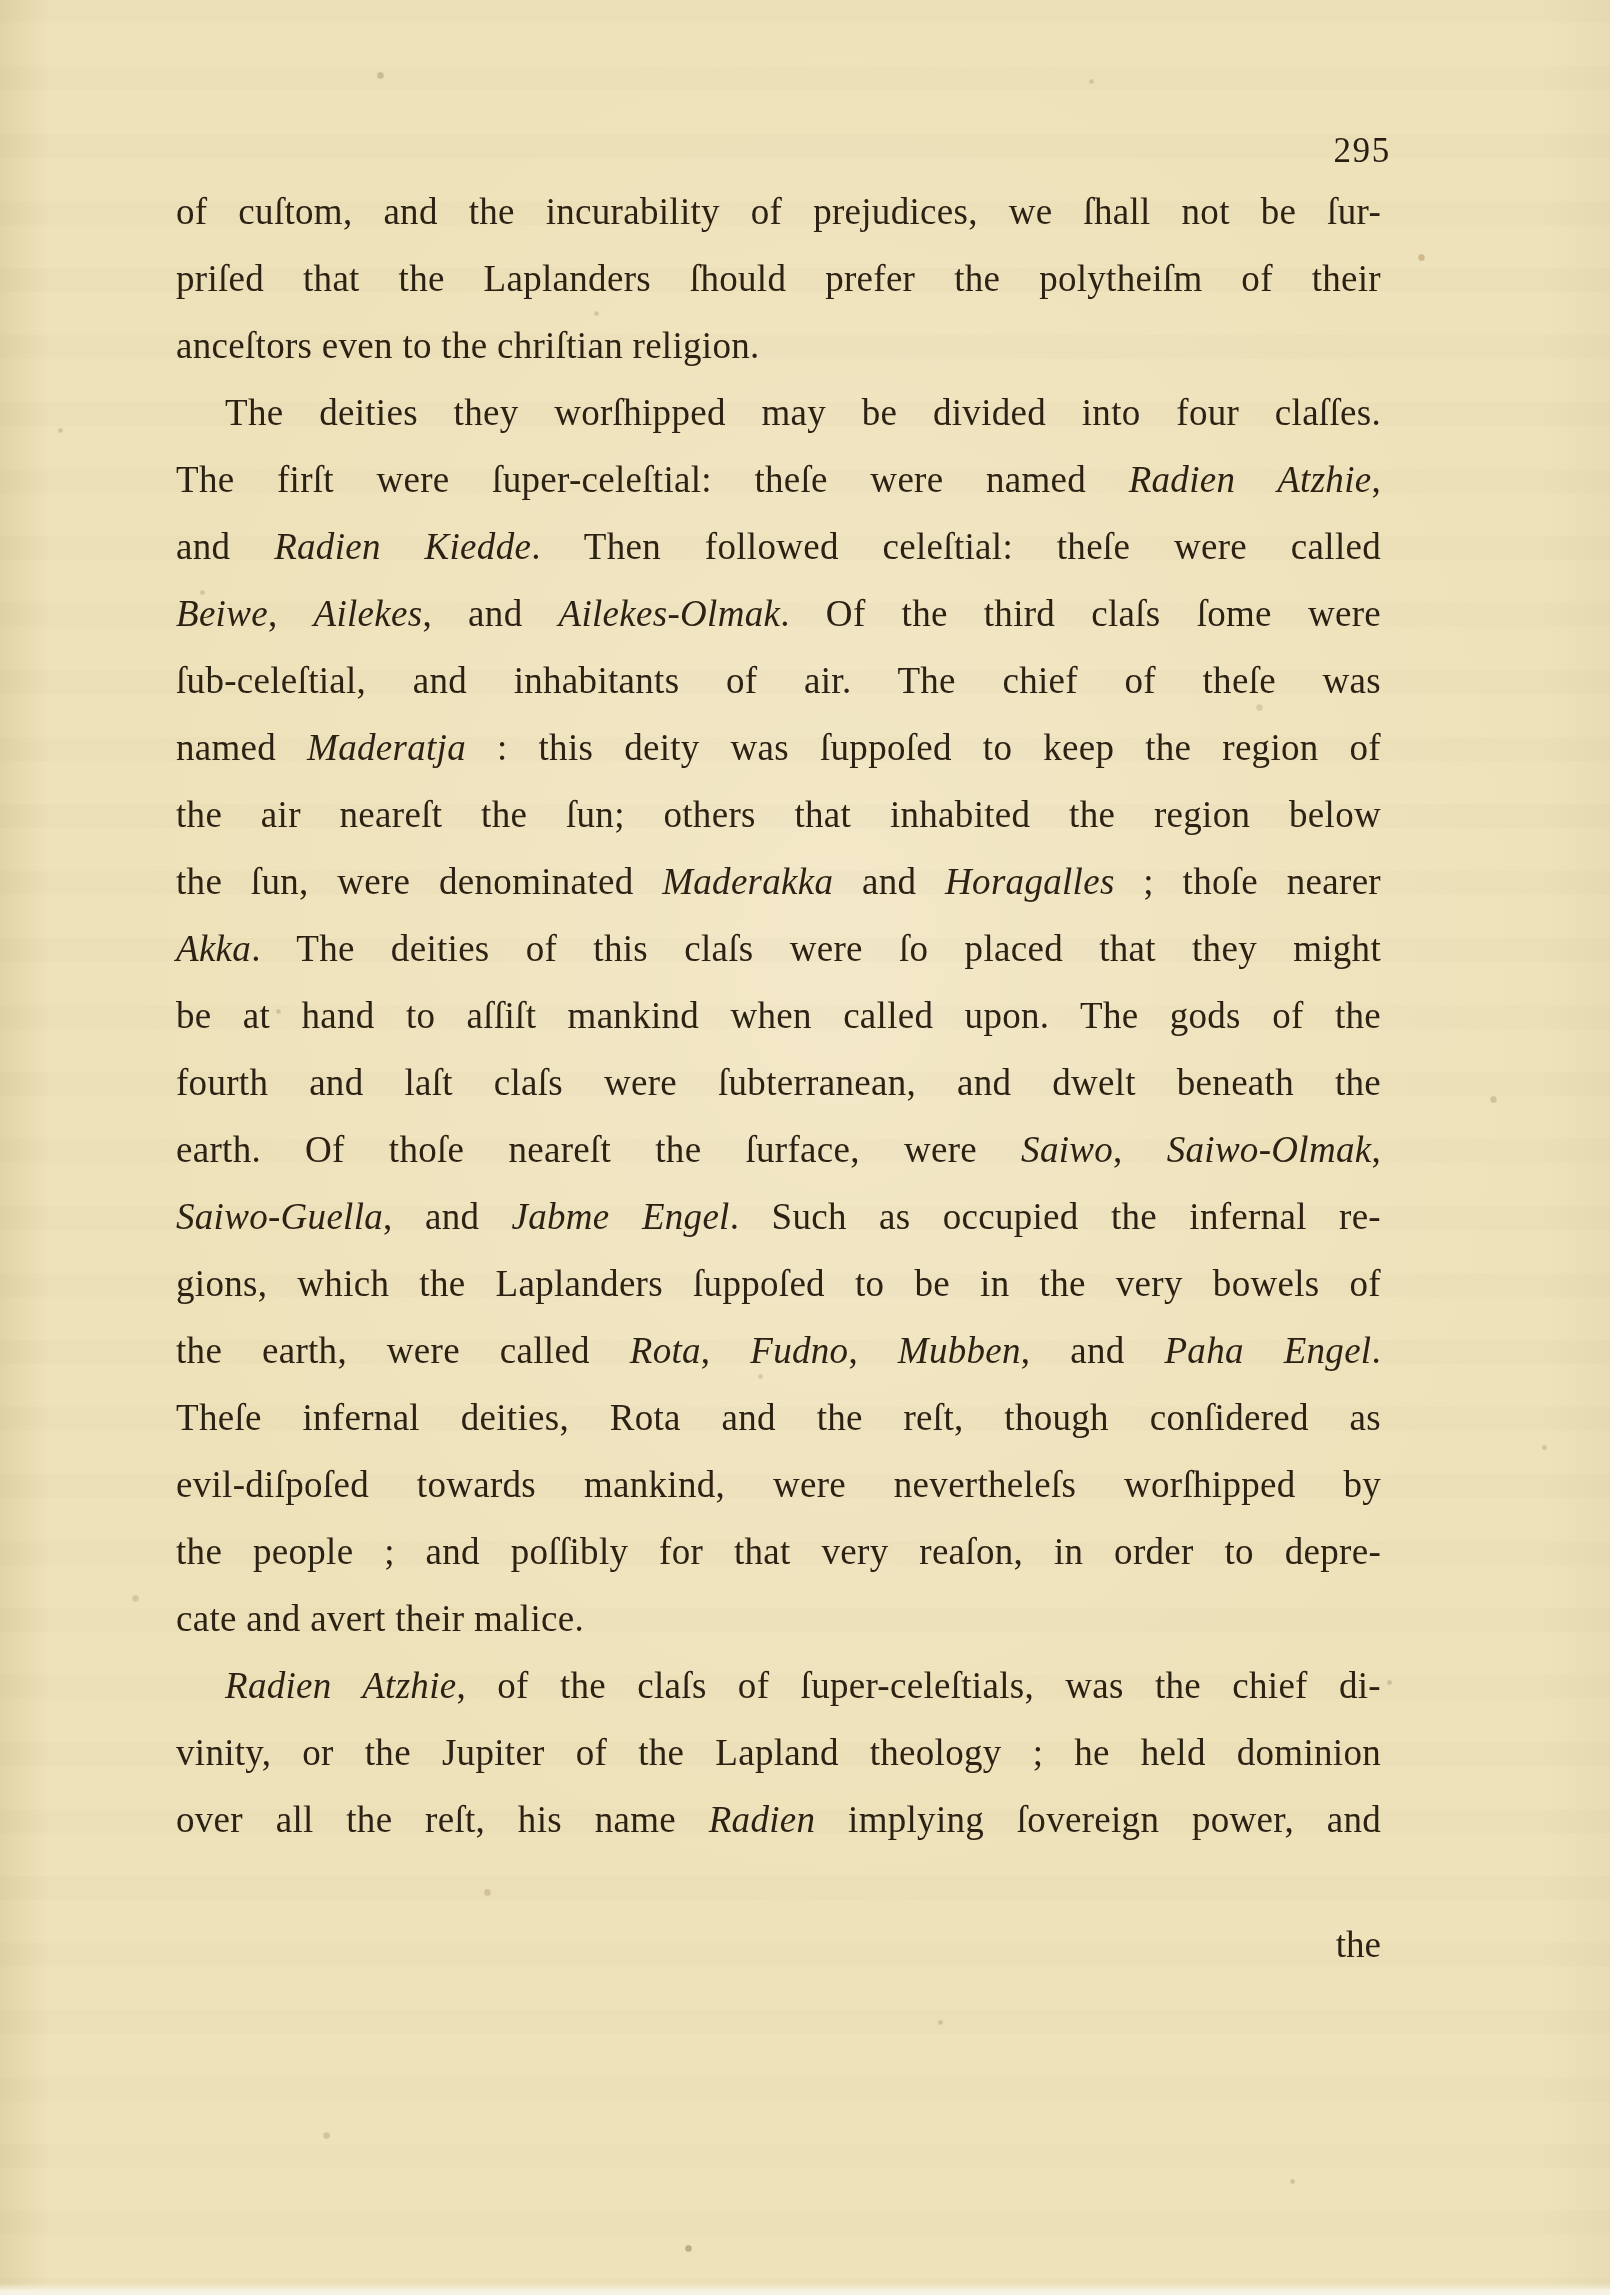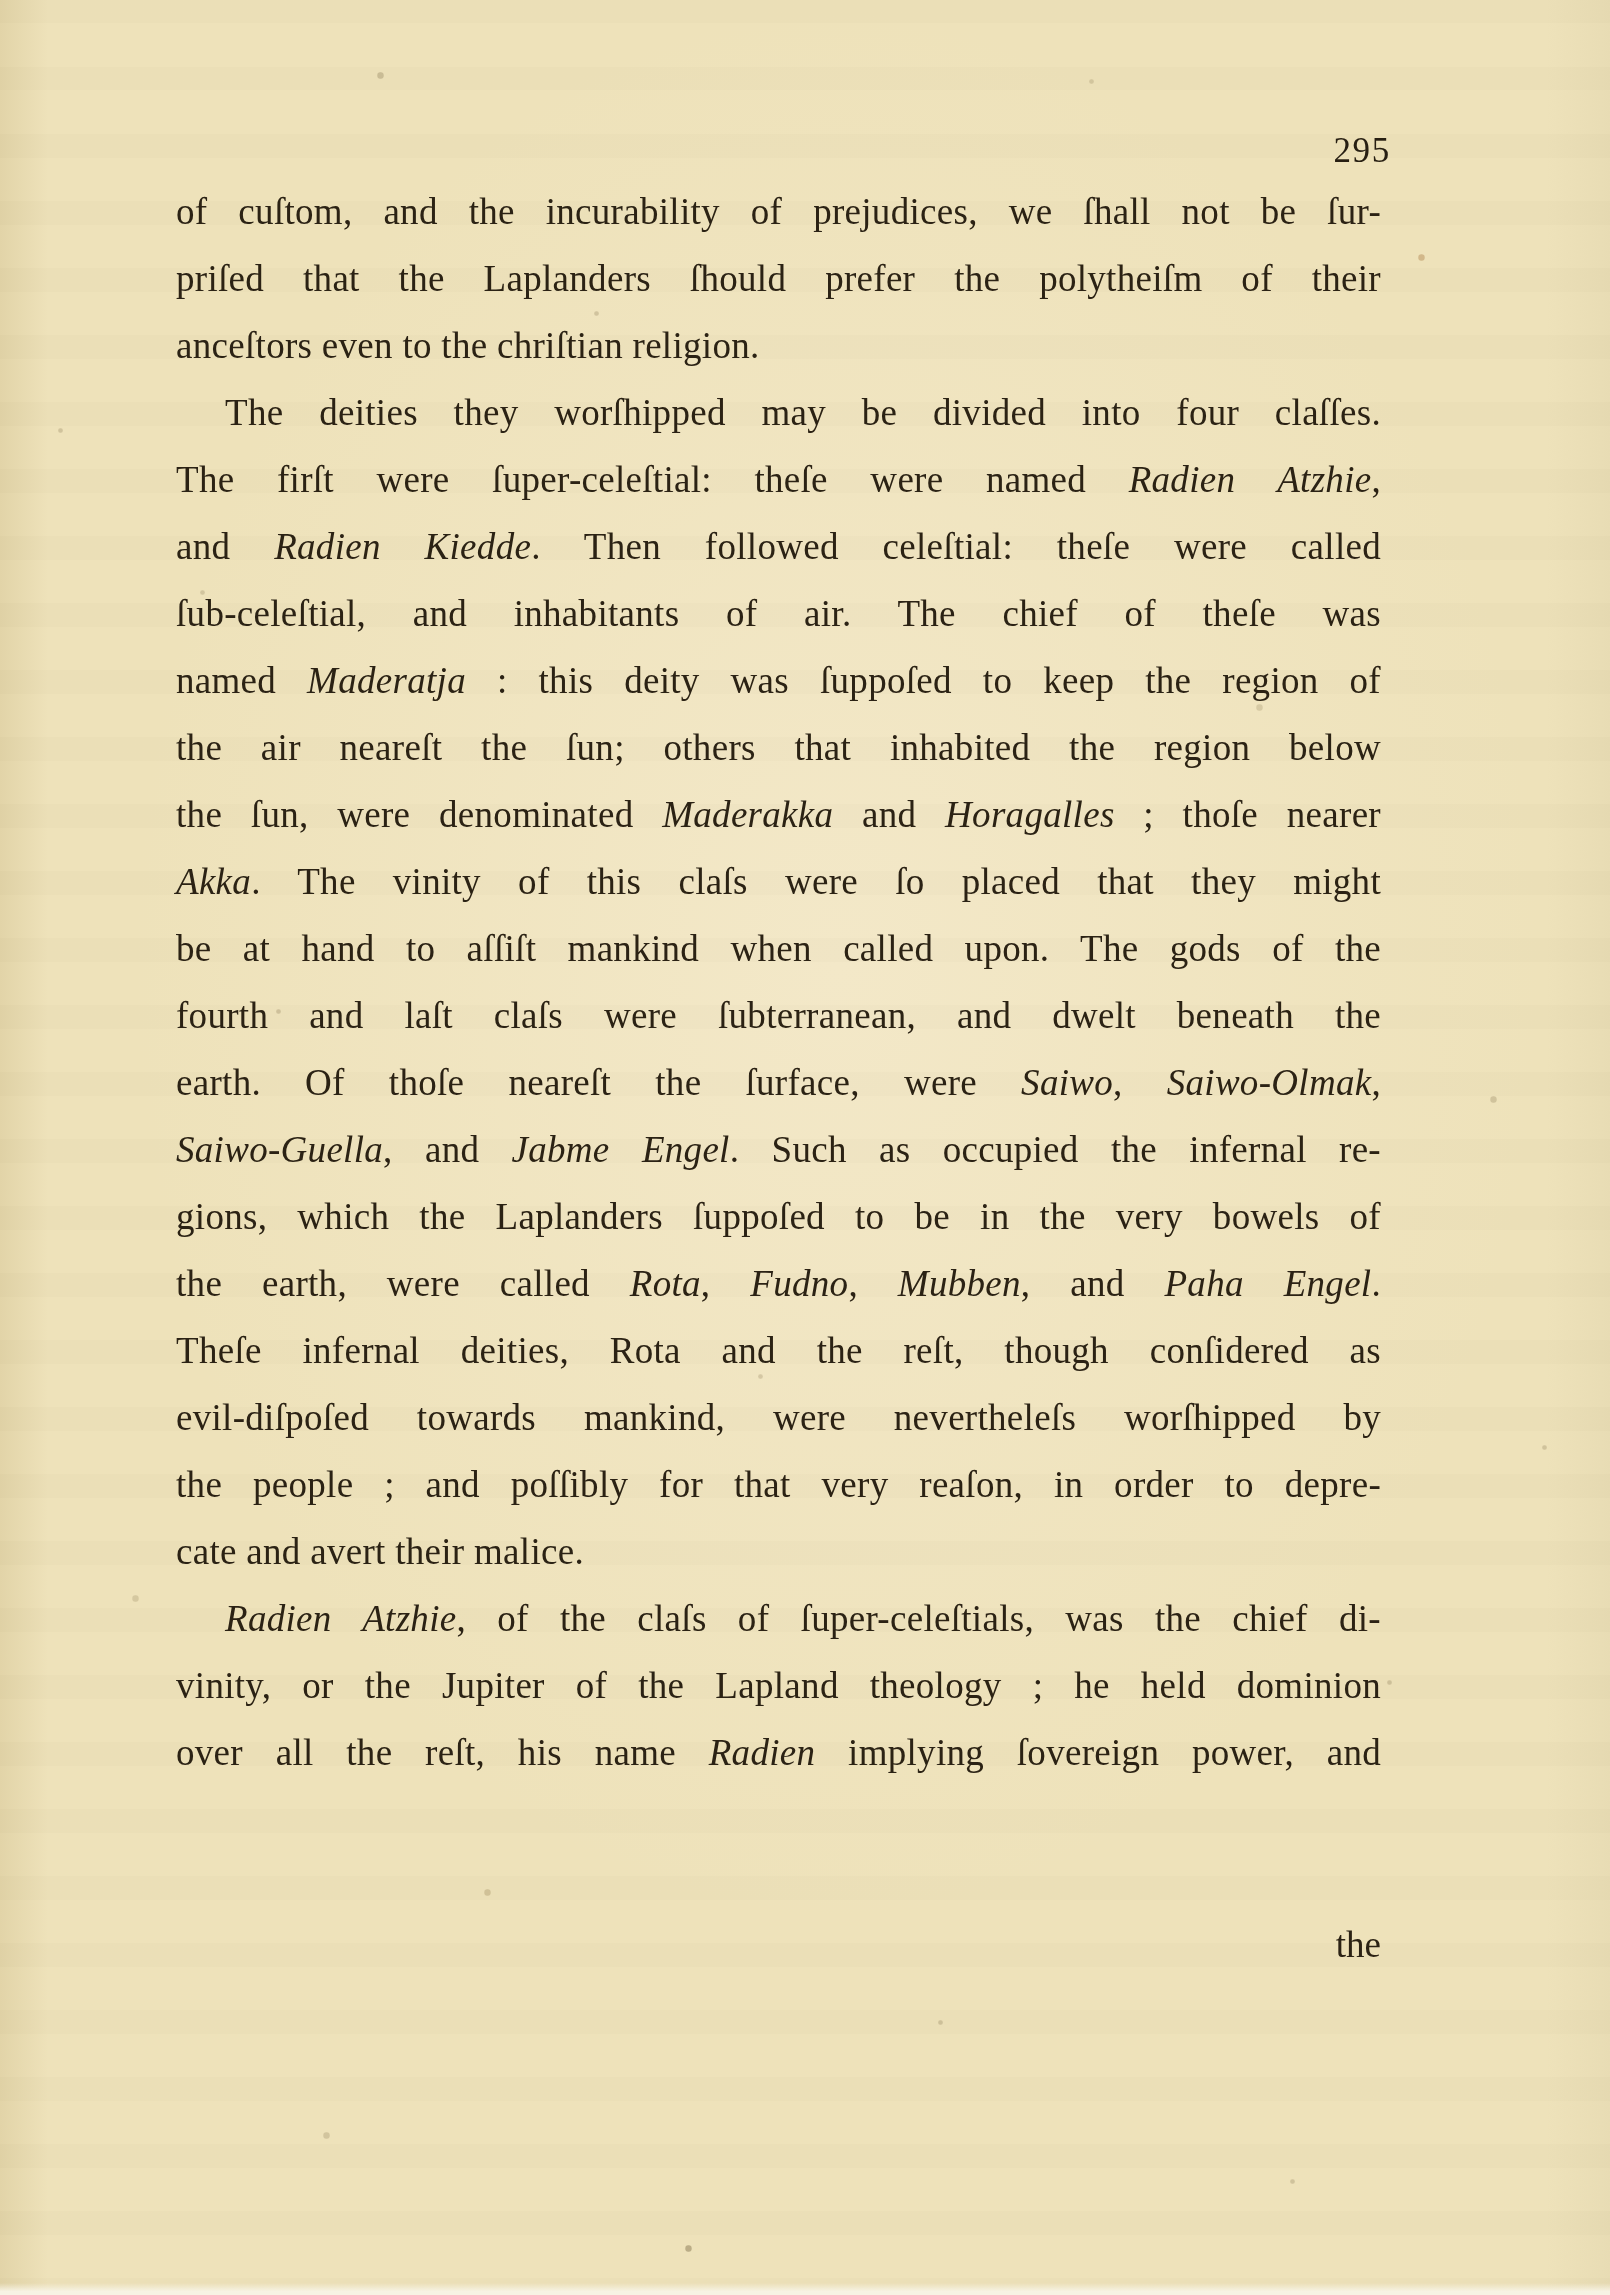--- a/index.html
+++ b/index.html
@@ -99,25 +99,26 @@
     <div class="folio">295</div>
   </div>
 
   <div id="text-block">
       <div class="line"><span>of cuſtom, and the incurability of prejudices, we ſhall not be ſur-</span></div>
       <div class="line"><span>priſed that the Laplanders ſhould prefer the polytheiſm of their</span></div>
       <div class="line short"><span>anceſtors even to the chriſtian religion.</span></div>
       <div class="line indent"><span>The deities they worſhipped may be divided into four claſſes.</span></div>
       <div class="line"><span>The firſt were ſuper-celeſtial: theſe were named </span><i>Radien Atzhie</i><span>,</span></div>
       <div class="line"><span>and </span><i>Radien Kiedde</i><span>. Then followed celeſtial: theſe were called</span></div>
+      <div class="line"><i>Beiwe</i><span>, </span><i>Ailekes</i><span>, and </span><i>Ailekes-Olmak</i><span>. Of the third claſs ſome were</span></div>
       <div class="line"><span>ſub-celeſtial, and inhabitants of air. The chief of theſe was</span></div>
       <div class="line"><span>named </span><i>Maderatja</i><span> : this deity was ſuppoſed to keep the region of</span></div>
       <div class="line"><span>the air neareſt the ſun; others that inhabited the region below</span></div>
       <div class="line"><span>the ſun, were denominated </span><i>Maderakka</i><span> and </span><i>Horagalles</i><span> ; thoſe nearer</span></div>
-      <div class="line"><i>Akka</i><span>. The vinity of this claſs were ſo placed that they might</span></div>
+      <div class="line"><i>Akka</i><span>. The deities of this claſs were ſo placed that they might</span></div>
       <div class="line"><span>be at hand to aſſiſt mankind when called upon. The gods of the</span></div>
       <div class="line"><span>fourth and laſt claſs were ſubterranean, and dwelt beneath the</span></div>
       <div class="line"><span>earth. Of thoſe neareſt the ſurface, were </span><i>Saiwo</i><span>, </span><i>Saiwo-Olmak</i><span>,</span></div>
       <div class="line"><i>Saiwo-Guella</i><span>, and </span><i>Jabme Engel</i><span>. Such as occupied the infernal re-</span></div>
       <div class="line"><span>gions, which the Laplanders ſuppoſed to be in the very bowels of</span></div>
       <div class="line"><span>the earth, were called </span><i>Rota</i><span>, </span><i>Fudno</i><span>, </span><i>Mubben</i><span>, and </span><i>Paha Engel</i><span>.</span></div>
       <div class="line"><span>Theſe infernal deities, Rota and the reſt, though conſidered as</span></div>
       <div class="line"><span>evil-diſpoſed towards mankind, were nevertheleſs worſhipped by</span></div>
       <div class="line"><span>the people ; and poſſibly for that very reaſon, in order to depre-</span></div>
       <div class="line short"><span>cate and avert their malice.</span></div>

